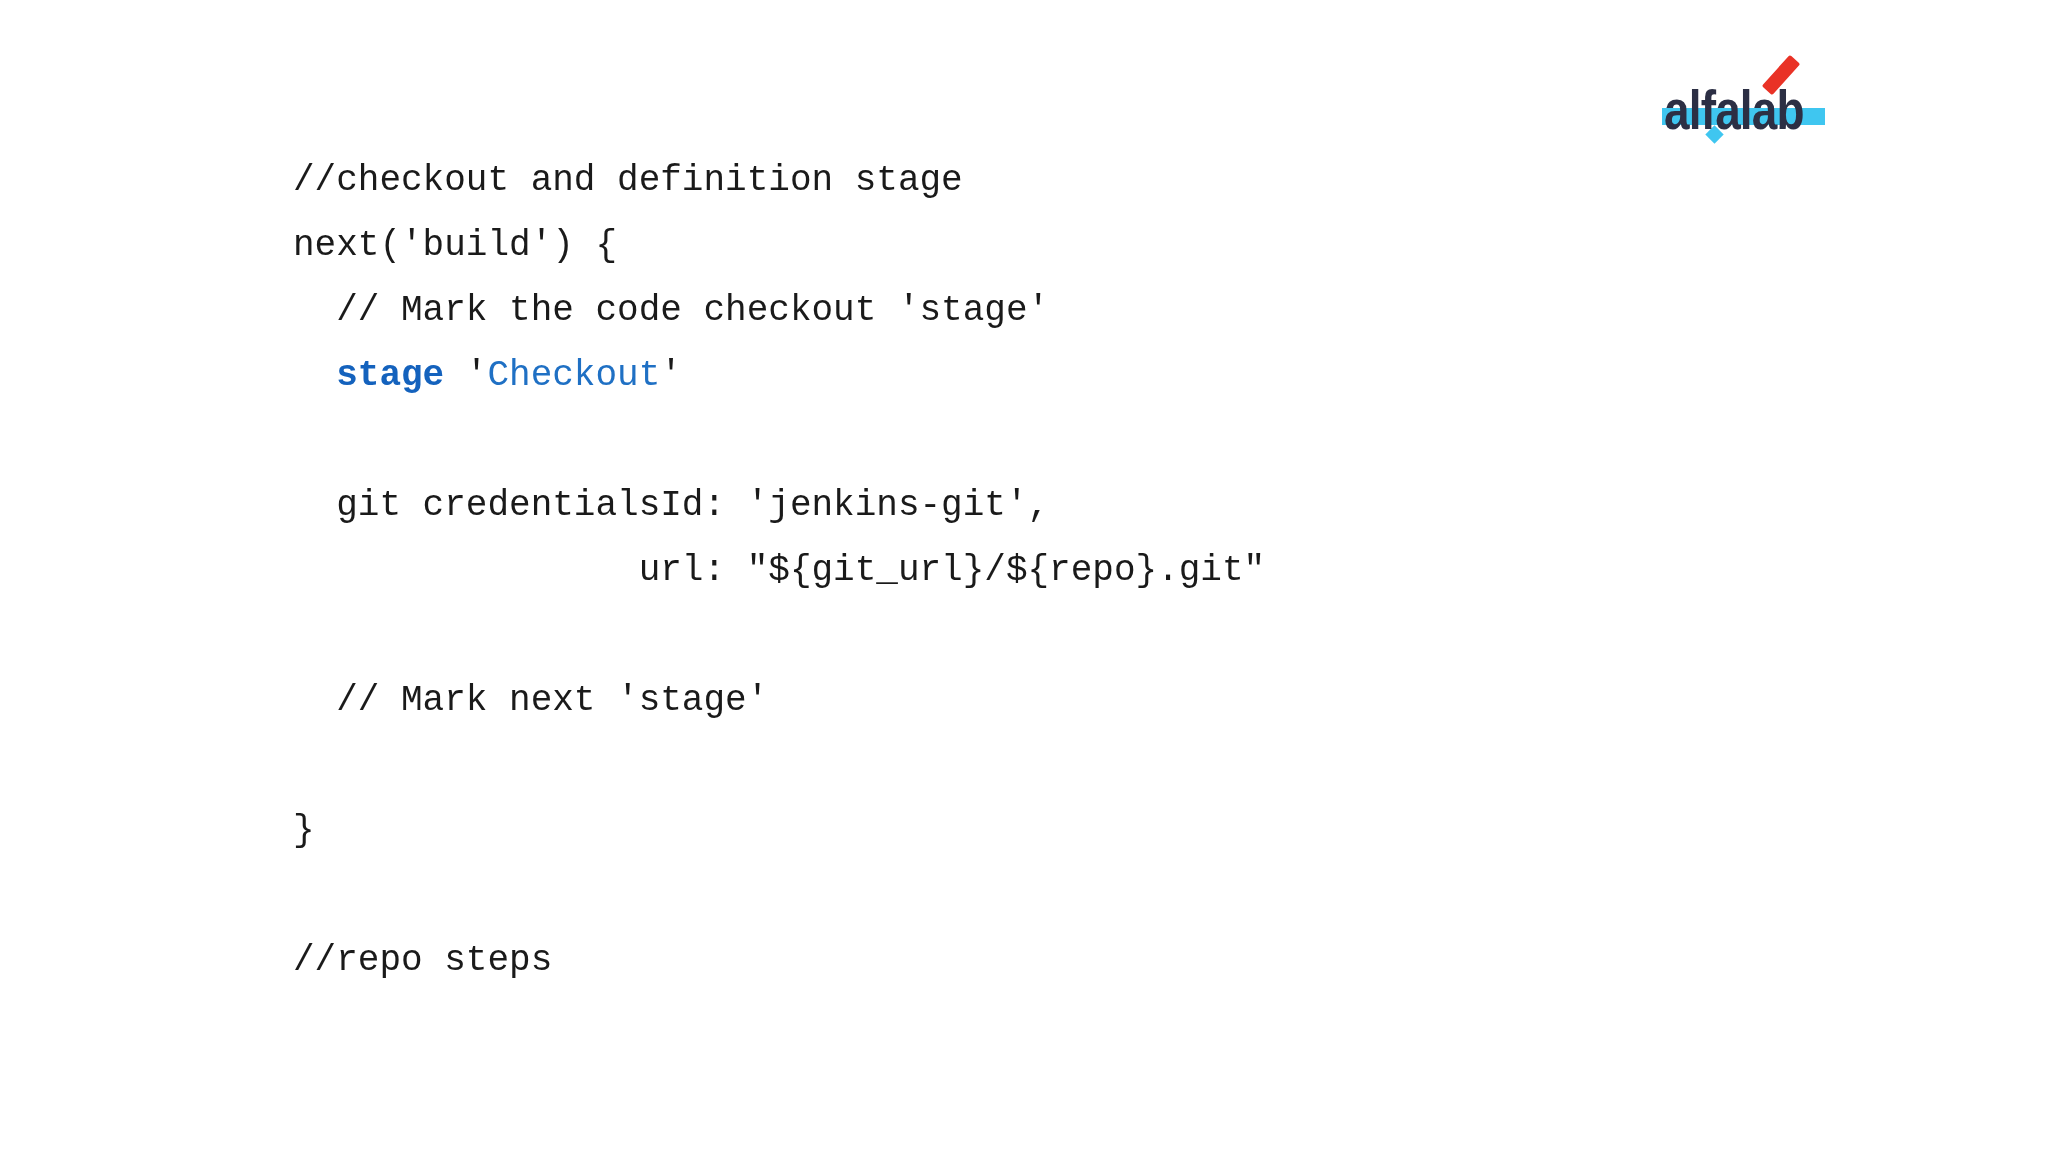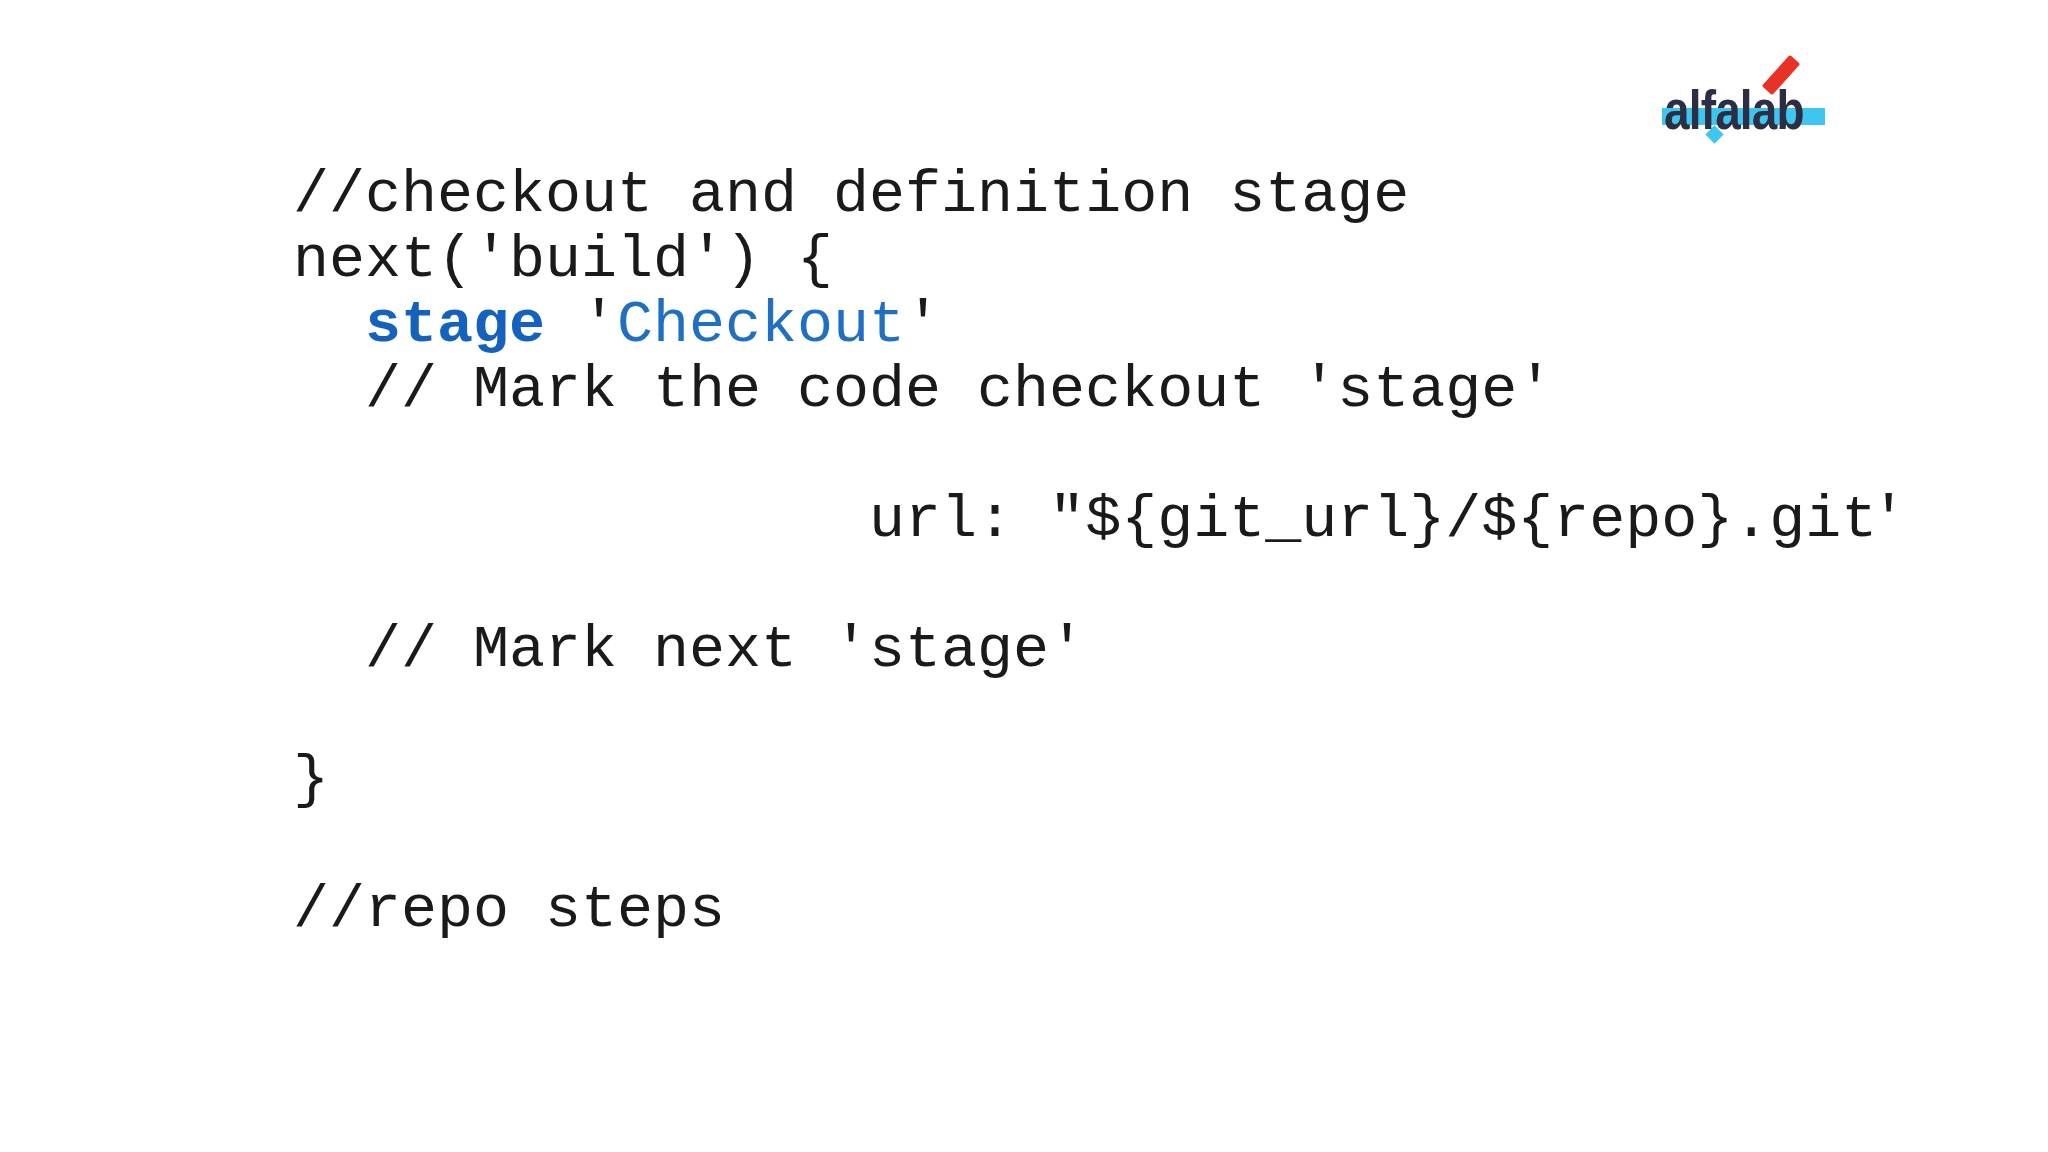--- a/index.html
+++ b/index.html
@@ -68,23 +68,22 @@
     background: var(--logo-cyan, #3fc6f0);
     transform: rotate(45deg);
     z-index: 1;
   }
 
   
   .code {
     position: absolute;
     left: 293px;
     top: 148px;
-    font-size: 60px;
+    font-size: 36px;
     color: var(--code-default, #1a1a1a);
-    margin-top: 15px;
   }
   .code-line {
     height: 65px;
     line-height: 65px;
     white-space: pre;
   }
   .ind2  { padding-left: 2ch;  }
   .ind16 { padding-left: 16ch; }
   .kw {
     font-weight: bold;
@@ -102,23 +101,24 @@
   <div class="logo">
     <div class="logo-stroke"></div>
     <div class="logo-band"></div>
     <div class="logo-text">alfalab</div>
     <div class="logo-diamond"></div>
   </div>
 
   <div class="code">
     <div class="code-line"><span>//checkout and definition stage</span></div>
     <div class="code-line"><span>next('build') {</span></div>
+    <div class="code-line ind2"><span>// Mark the code checkout 'stage'</span></div>
     <div class="code-line ind2"><span class="kw">stage</span><span> '</span><span class="str">Checkout</span><span>'</span></div>
-    <div class="code-line ind2"><span>// Mark the code checkout 'stage'</span></div>
     <div class="code-line blank"></div>
+    <div class="code-line ind2"><span>git credentialsId: 'jenkins-git',</span></div>
     <div class="code-line ind16"><span>url: "${git_url}/${repo}.git"</span></div>
     <div class="code-line blank"></div>
     <div class="code-line ind2"><span>// Mark next 'stage'</span></div>
     <div class="code-line blank"></div>
     <div class="code-line"><span>}</span></div>
     <div class="code-line blank"></div>
     <div class="code-line"><span>//repo steps</span></div>
   </div>
 
 </div>

